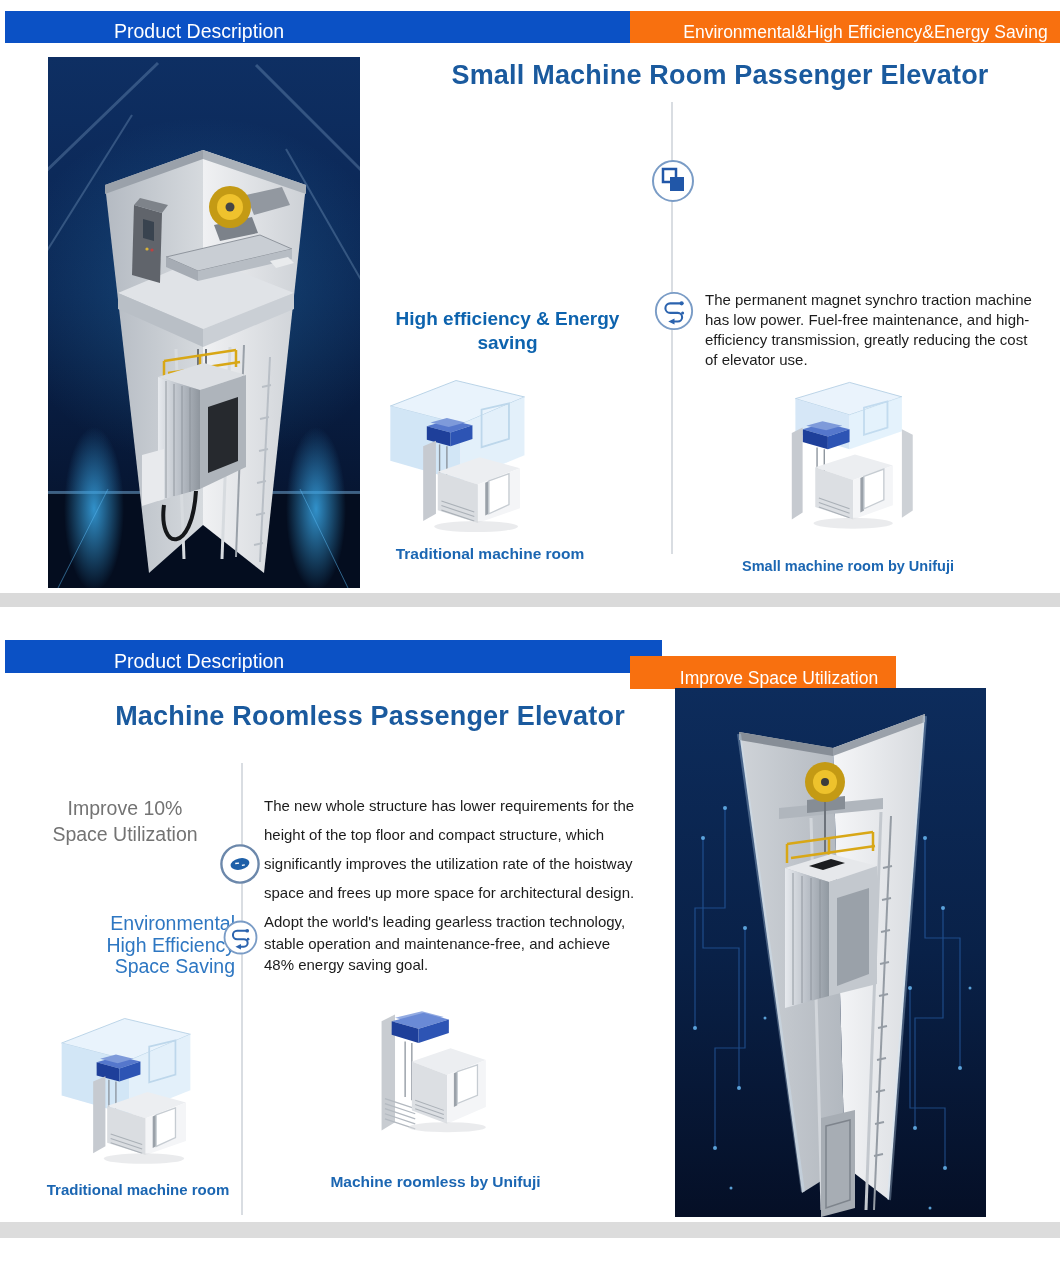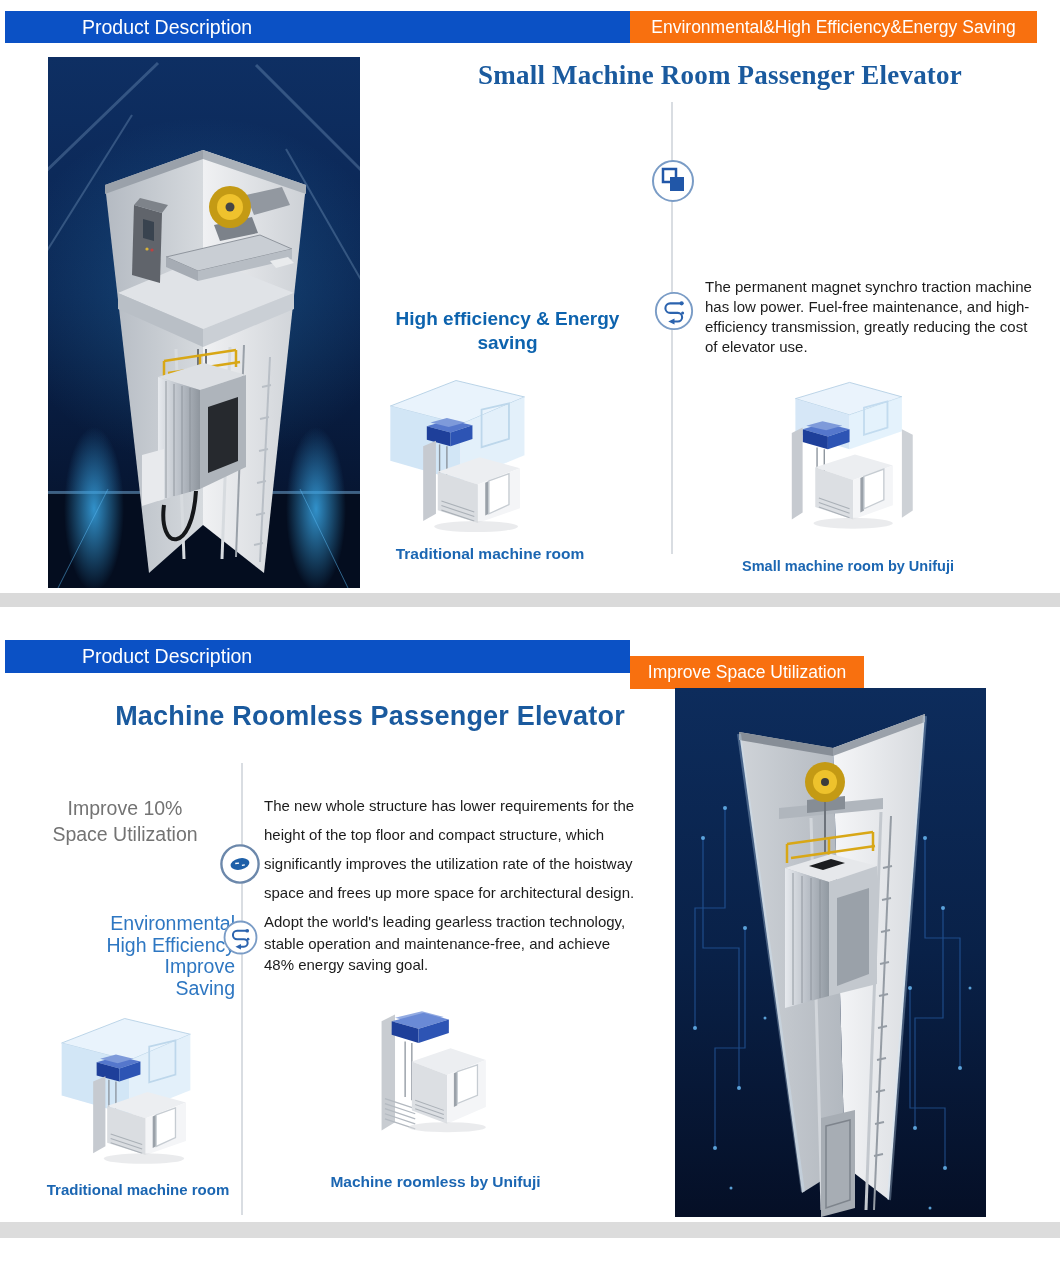--- a/index.html
+++ b/index.html
@@ -1,20 +1,20 @@
 <!DOCTYPE html>
 <html><head>
 <meta charset="utf-8">
 <style>
   html,body{margin:0;padding:0;background:#ffffff;}
   .page{position:relative;width:1060px;height:1264px;background:#ffffff;overflow:hidden;
         font-family:"Liberation Sans", sans-serif;}
   .abs{position:absolute;}
   
-  .bar{position:absolute;height:32px;display:flex;align-items:center;color:#fff;}
+  .bar{position:absolute;height:32px;display:flex;align-items:flex-end;color:#fff;padding-left:32px;}
   .bar-blue{background:#0b51c5;}
   .bar-orange{background:#f8700f;justify-content:center;}
   .bar-blue .bar-text{padding-left:77px;font-size:19.5px;}
   .bar-orange .bar-text{font-size:17.5px;padding:0 8px;white-space:nowrap;}
   
   .big-title{position:absolute;text-align:center;font-size:27px;font-weight:bold;color:#1a5a9e;letter-spacing:.2px;}
   
   .vline{position:absolute;width:2px;background:#d9dde2;}
   
   .feat-label{position:absolute;text-align:center;font-size:19px;font-weight:bold;color:#0d63ae;line-height:24px;}
@@ -37,21 +37,21 @@
 
 <div class="page">
 
   <div class="bar bar-blue" style="left:5px;top:11px;width:625px;">
     <span class="bar-text">Product Description</span>
   </div>
   <div class="bar bar-orange" style="left:630px;top:11px;width:407px;">
     <span class="bar-text">Environmental&amp;High Efficiency&amp;Energy Saving</span>
   </div>
 
-  <div class="big-title" style="left:430px;top:60px;width:580px;font-family:Liberation Serif, serif;">Small Machine Room Passenger Elevator</div>
+  <div class="big-title" style="left:430px;top:60px;width:580px;">Small Machine Room Passenger Elevator</div>
 
   <div class="abs" style="left:48px;top:57px;width:312px;height:531px;">
     <svg width="312" height="531" viewBox="0 0 312 531" aria-hidden="true">
       <defs>
         <linearGradient id="h1bg" x1="0" y1="0" x2="0" y2="1">
           <stop offset="0" stop-color="#0e2f63"></stop>
             <stop offset=".45" stop-color="#0a2450"></stop>
             <stop offset="1" stop-color="#050f24"></stop>
         </linearGradient>
         <radialGradient id="h1glow">
@@ -177,21 +177,21 @@
   <div class="feat-label" style="left:370px;top:307px;width:275px;">High efficiency &amp; Energy saving</div>
   <div class="icon-wrap" style="left:653px;top:290px;">
     <svg width="42" height="42" viewBox="0 0 44 44">
       <circle cx="22" cy="22" r="19" fill="#ffffff" stroke="#7a9cc6" stroke-width="2"></circle>
       <path d="M29,14 H18 a5,5 0 0 0 0,10 H26 a4.5,4.5 0 0 1 0,9 H21" fill="none" stroke="#2b63ae" stroke-width="2.2"></path>
       <circle cx="30" cy="14" r="2.2" fill="#2b63ae"></circle>
       <circle cx="31" cy="24" r="1.6" fill="#2b63ae"></circle>
       <polygon points="16,33 22.5,29.8 22.5,36.2" fill="#2b63ae"></polygon>
     </svg>
   </div>
-  <div class="para" style="left:705px;top:277px;width:332px;">The permanent magnet synchro traction machine has low power. Fuel-free maintenance, and high-efficiency transmission, greatly reducing the cost of elevator use.</div>
+  <div class="para" style="left:705px;top:290px;width:332px;">The permanent magnet synchro traction machine has low power. Fuel-free maintenance, and high-efficiency transmission, greatly reducing the cost of elevator use.</div>
 
   <div class="abs" style="left:383px;top:366px;">
     <svg width="178" height="176" viewBox="0 0 195 185">
       <g opacity=".92">
         <polygon points="8,40 80,12 155,30 85,60" fill="#e8f3fc" stroke="#aecbe2" stroke-width="1"></polygon>
         <polygon points="8,40 85,60 85,122 8,100" fill="#cfe4f6"></polygon>
         <polygon points="85,60 155,30 155,94 85,122" fill="#ddedf9" opacity=".88"></polygon>
         <polygon points="108,44 138,37 138,76 108,85" fill="none" stroke="#b8d4ea" stroke-width="2"></polygon>
       </g>
       <g>
@@ -392,21 +392,21 @@
       <ellipse cx="22" cy="22" rx="10" ry="6" fill="#1d5fa8" transform="rotate(-12 22 22)"></ellipse>
       <line x1="17" y1="21.5" x2="21" y2="21" stroke="#ffffff" stroke-width="1.4"></line>
       <line x1="24" y1="23.5" x2="27" y2="23" stroke="#ffffff" stroke-width="1.4"></line>
     </svg>
   </div>
   <div class="para" style="left:264px;top:791px;width:372px;line-height:29px;">The new whole structure has lower requirements for the height of the top floor and compact structure, which significantly improves the utilization rate of the hoistway space and frees up more space for architectural design.</div>
 
   <div class="feat-label-steps" style="left:25px;top:913px;width:210px;text-align:right;">
     <div class="l1">Environmental</div>
     <div class="l2">High Efficiency</div>
-    <div class="l3">Improve Saving</div>
+    <div class="l3">Space Saving</div>
   </div>
   <div class="icon-wrap" style="left:222px;top:919px;">
     <svg width="37" height="37" viewBox="0 0 44 44">
       <circle cx="22" cy="22" r="19" fill="#ffffff" stroke="#7a9cc6" stroke-width="2.2"></circle>
       <path d="M29,14 H18 a5,5 0 0 0 0,10 H26 a4.5,4.5 0 0 1 0,9 H21" fill="none" stroke="#2b63ae" stroke-width="2.4"></path>
       <circle cx="30" cy="14" r="2.2" fill="#2b63ae"></circle>
       <circle cx="31" cy="24" r="1.6" fill="#2b63ae"></circle>
       <polygon points="16,33 22.5,29.8 22.5,36.2" fill="#2b63ae"></polygon>
     </svg>
   </div>

